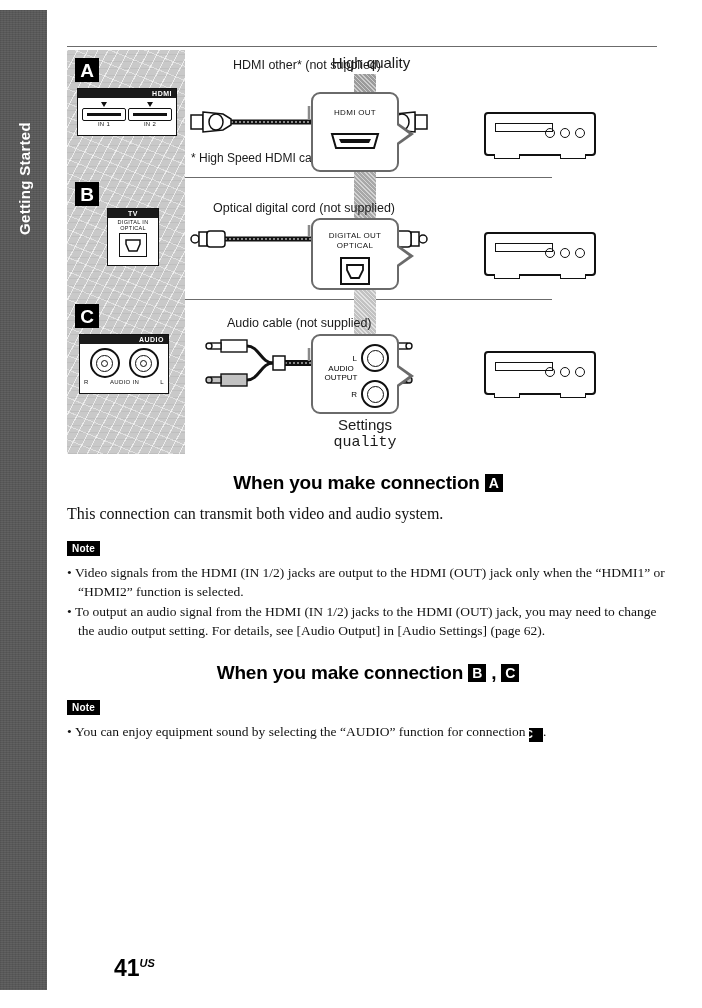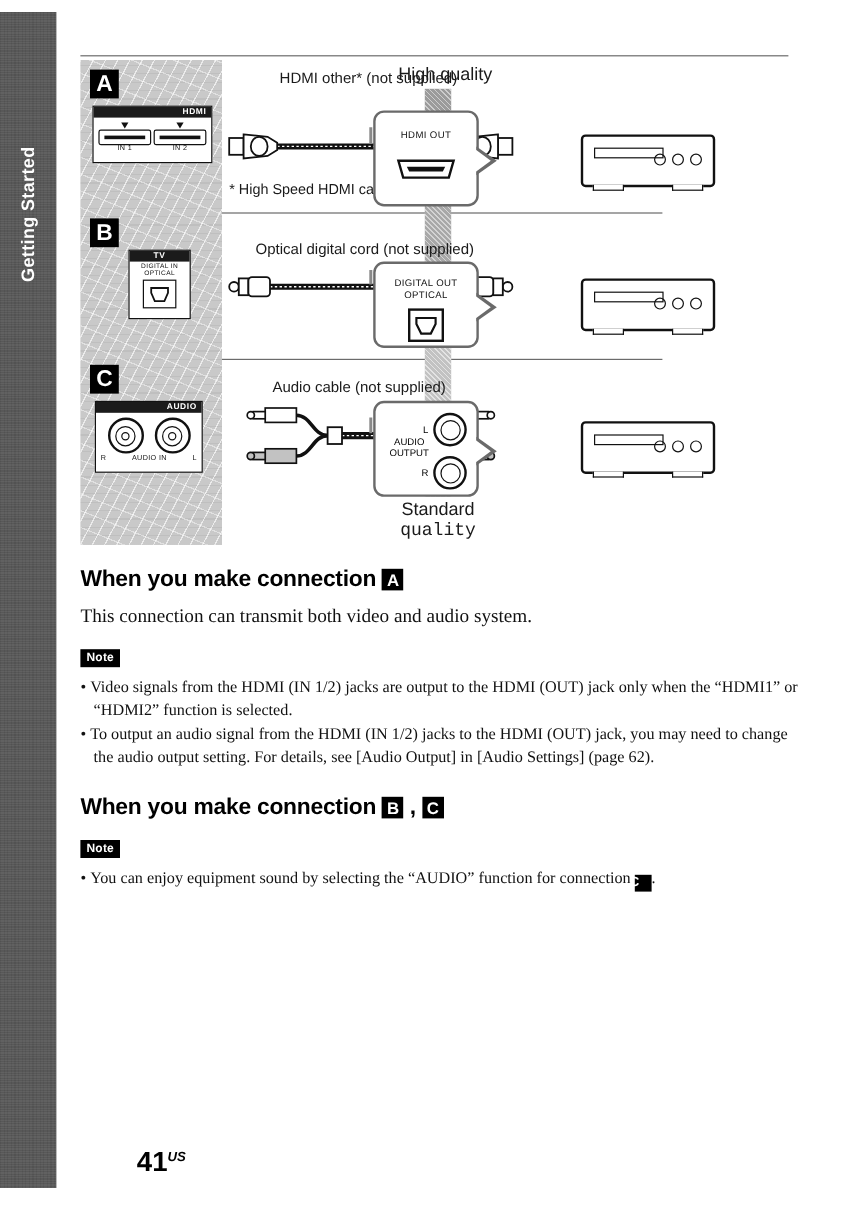--- a/index.html
+++ b/index.html
@@ -132,21 +132,21 @@
   .equip{position:absolute;width:108px;height:40px;border:2px solid #111;border-radius:4px;background:#fff;}
   .equip-slot{position:absolute;left:9px;top:9px;width:58px;height:9px;border:1.5px solid #111;background:#fff;box-sizing:border-box;}
   .equip-knobs{position:absolute;right:9px;top:14px;display:flex;gap:5px;}
   .knob{width:10px;height:10px;border:1.5px solid #111;border-radius:50%;box-sizing:border-box;}
   .foot{position:absolute;bottom:-5px;width:26px;height:5px;border:1.5px solid #111;border-top:none;background:#fff;box-sizing:border-box;}
 
   
   h2.head{
     font-family:"Liberation Sans",sans-serif;font-weight:bold;font-size:19px;
     margin:0;padding:0;letter-spacing:-.2px;color:#000;
-    display:flex;align-items:center;gap:5px;
+    display:flex;align-items:center;gap:5px;justify-content:center;
   }
   .inline-letter{
     display:inline-flex;align-items:center;justify-content:center;
     width:18px;height:18px;background:#000;color:#fff;
     font-family:"Liberation Sans",sans-serif;font-weight:bold;font-size:14px;line-height:1;
     vertical-align:-2px;
   }
   .inline-letter.sm{width:14px;height:14px;font-size:11px;vertical-align:-2px;}
   p.body{
     font-family:"Liberation Serif",serif;font-size:16px;line-height:1.35;
@@ -308,21 +308,21 @@
         <rect x="182" y="6" width="26" height="12" fill="#fff"></rect>
             <rect x="208" y="9" width="10" height="6" fill="#fff"></rect>
             <circle cx="220" cy="12" r="3" fill="#fff"></circle>
         <rect x="182" y="40" width="26" height="12" fill="#c2c2c2"></rect>
             <rect x="208" y="43" width="10" height="6" fill="#c2c2c2"></rect>
             <circle cx="220" cy="46" r="3" fill="#c2c2c2"></circle>
       </g>
     </svg>
 
     <div class="qual-label" style="left:256px;top:8px;width:96px;">High quality</div>
-    <div class="qual-label" style="left:250px;top:370px;width:96px;">Standard</div>
+    <div class="qual-label" style="left:250px;top:370px;width:96px;">Settings</div>
     <div class="qual-label" style="left:250px;top:388px;width:96px;font-family:Liberation Mono, monospace;">quality</div>
 
     <div class="callout" style="left:244px;top:46px;width:88px;height:80px;">
       <div class="callout-title" style="margin-top:14px;">HDMI OUT</div>
       <div style="display:flex;justify-content:center;margin-top:13px;">
         <svg width="54" height="20">
           <path d="M4 3 H50 L46 17 H8 Z" fill="#fff" stroke="#111" stroke-width="2"></path>
           <path d="M11 8 H43 L41 12 H13 Z" fill="#111"></path>
         </svg>
       </div>

